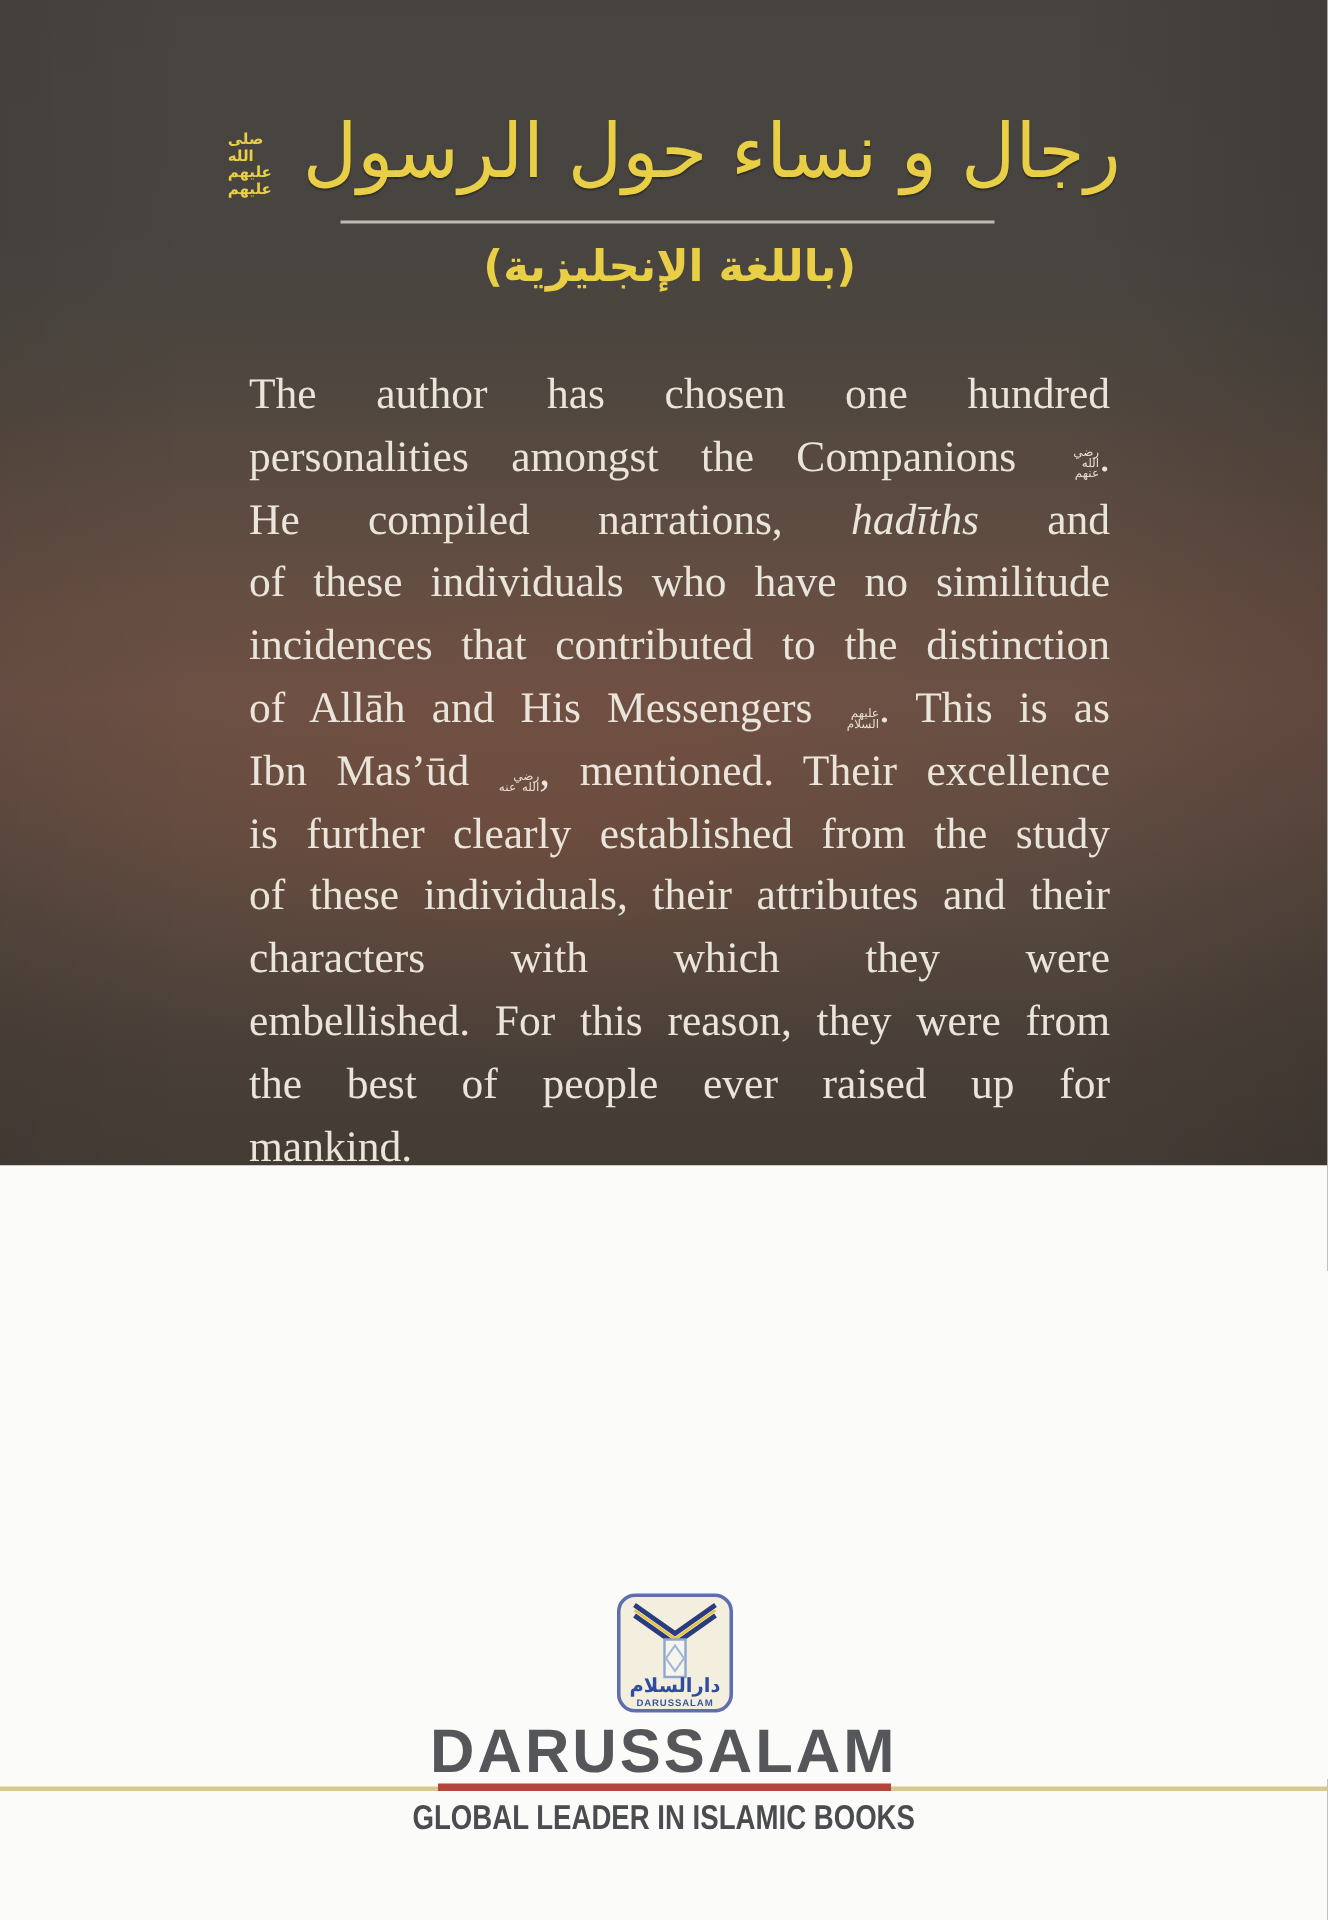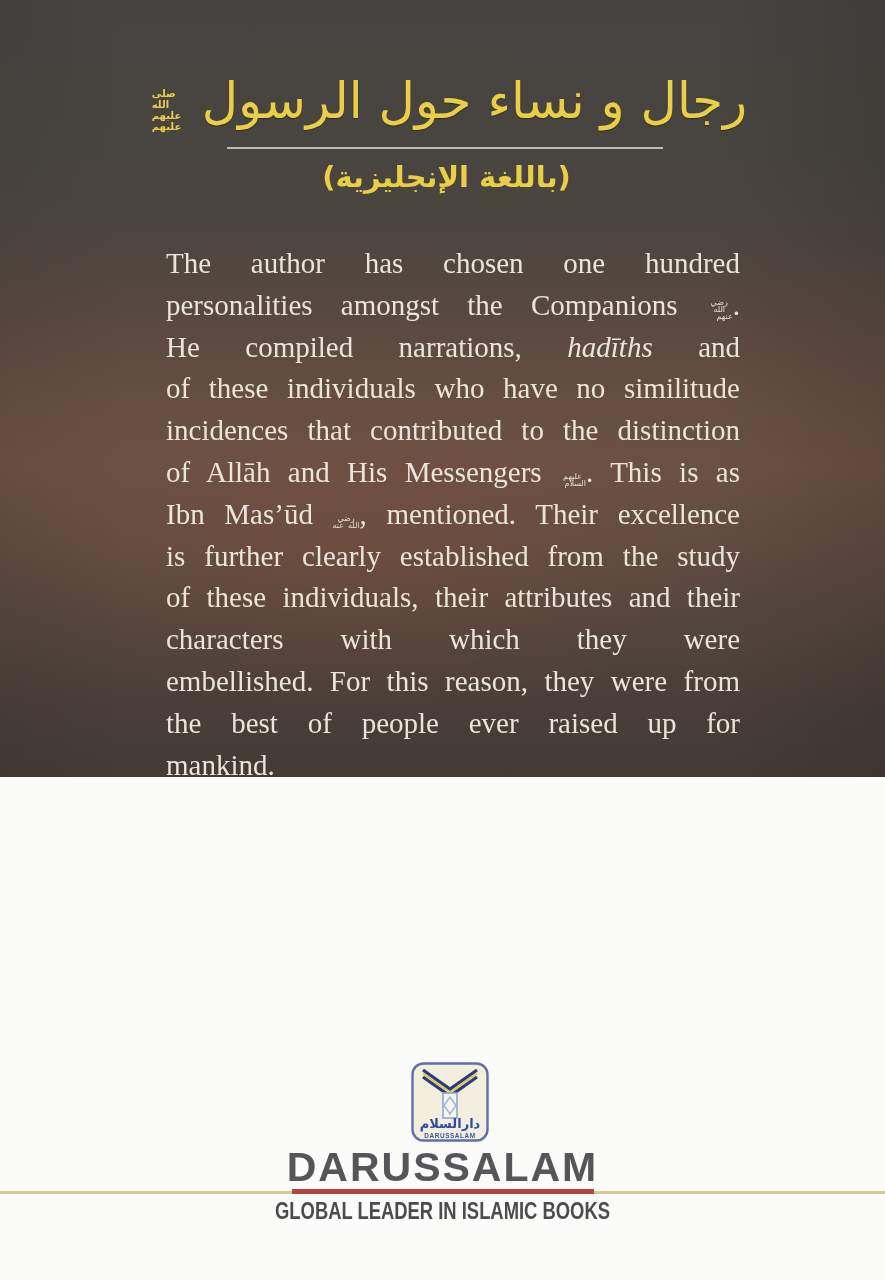--- a/index.html
+++ b/index.html
@@ -58,21 +58,21 @@
   }
   .pline{
     white-space:nowrap;overflow:visible;
     text-align:justify;text-align-last:justify;text-justify:inter-word;
   }
   .pline-last{text-align-last:left;}
   .ital{font-style:italic;}
   .hon{
     display:inline-block;width:27px;vertical-align:-4px;
     font-family:Liberation Sans, sans-serif;font-size:8px;line-height:7px;
-    text-align:center;white-space:normal;color:#e3ddd0;direction:rtl;
+    white-space:normal;color:#e3ddd0;direction:rtl;
   }
   
   .white-section{
     position:absolute;left:0;top:777px;width:885px;height:503px;
     background:#fbfbf9;
   }
   .logo-wrap{position:absolute;left:411px;top:1062px;width:100px;height:82px;}
   .wordmark{
     position:absolute;left:0;top:1146px;width:885px;text-align:center;
     font-size:41px;font-weight:bold;letter-spacing:2px;color:#55565a;

